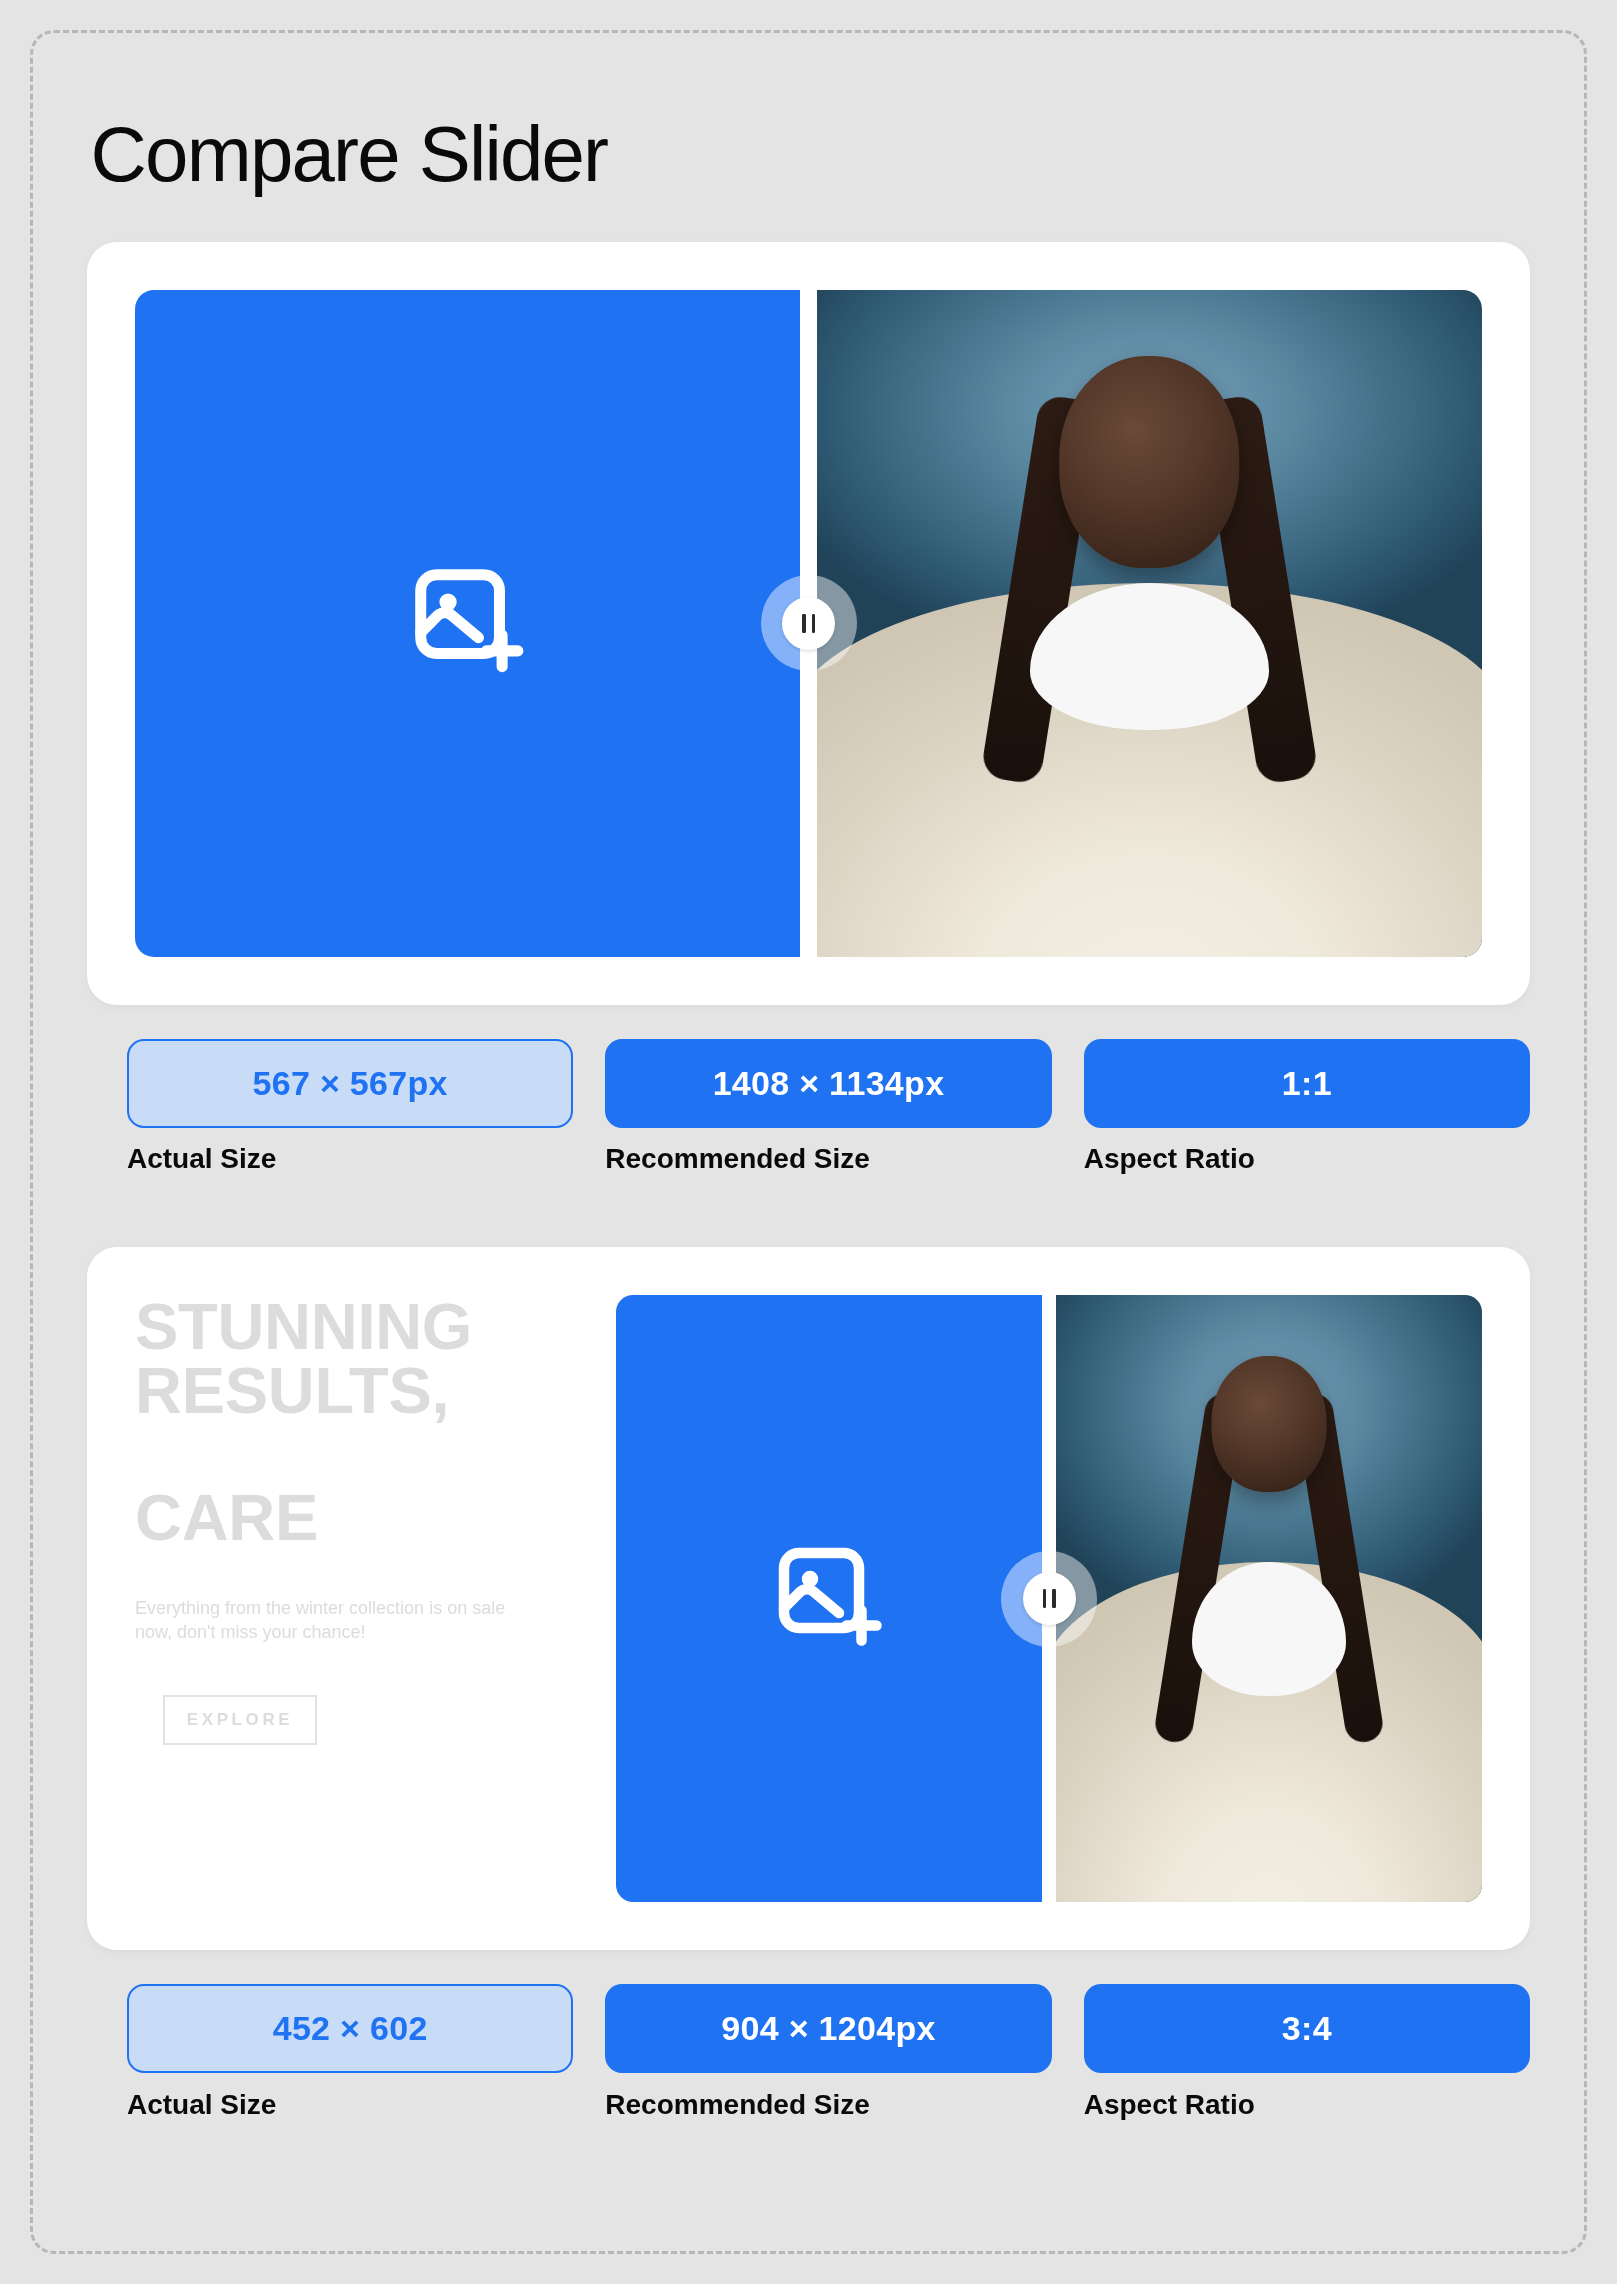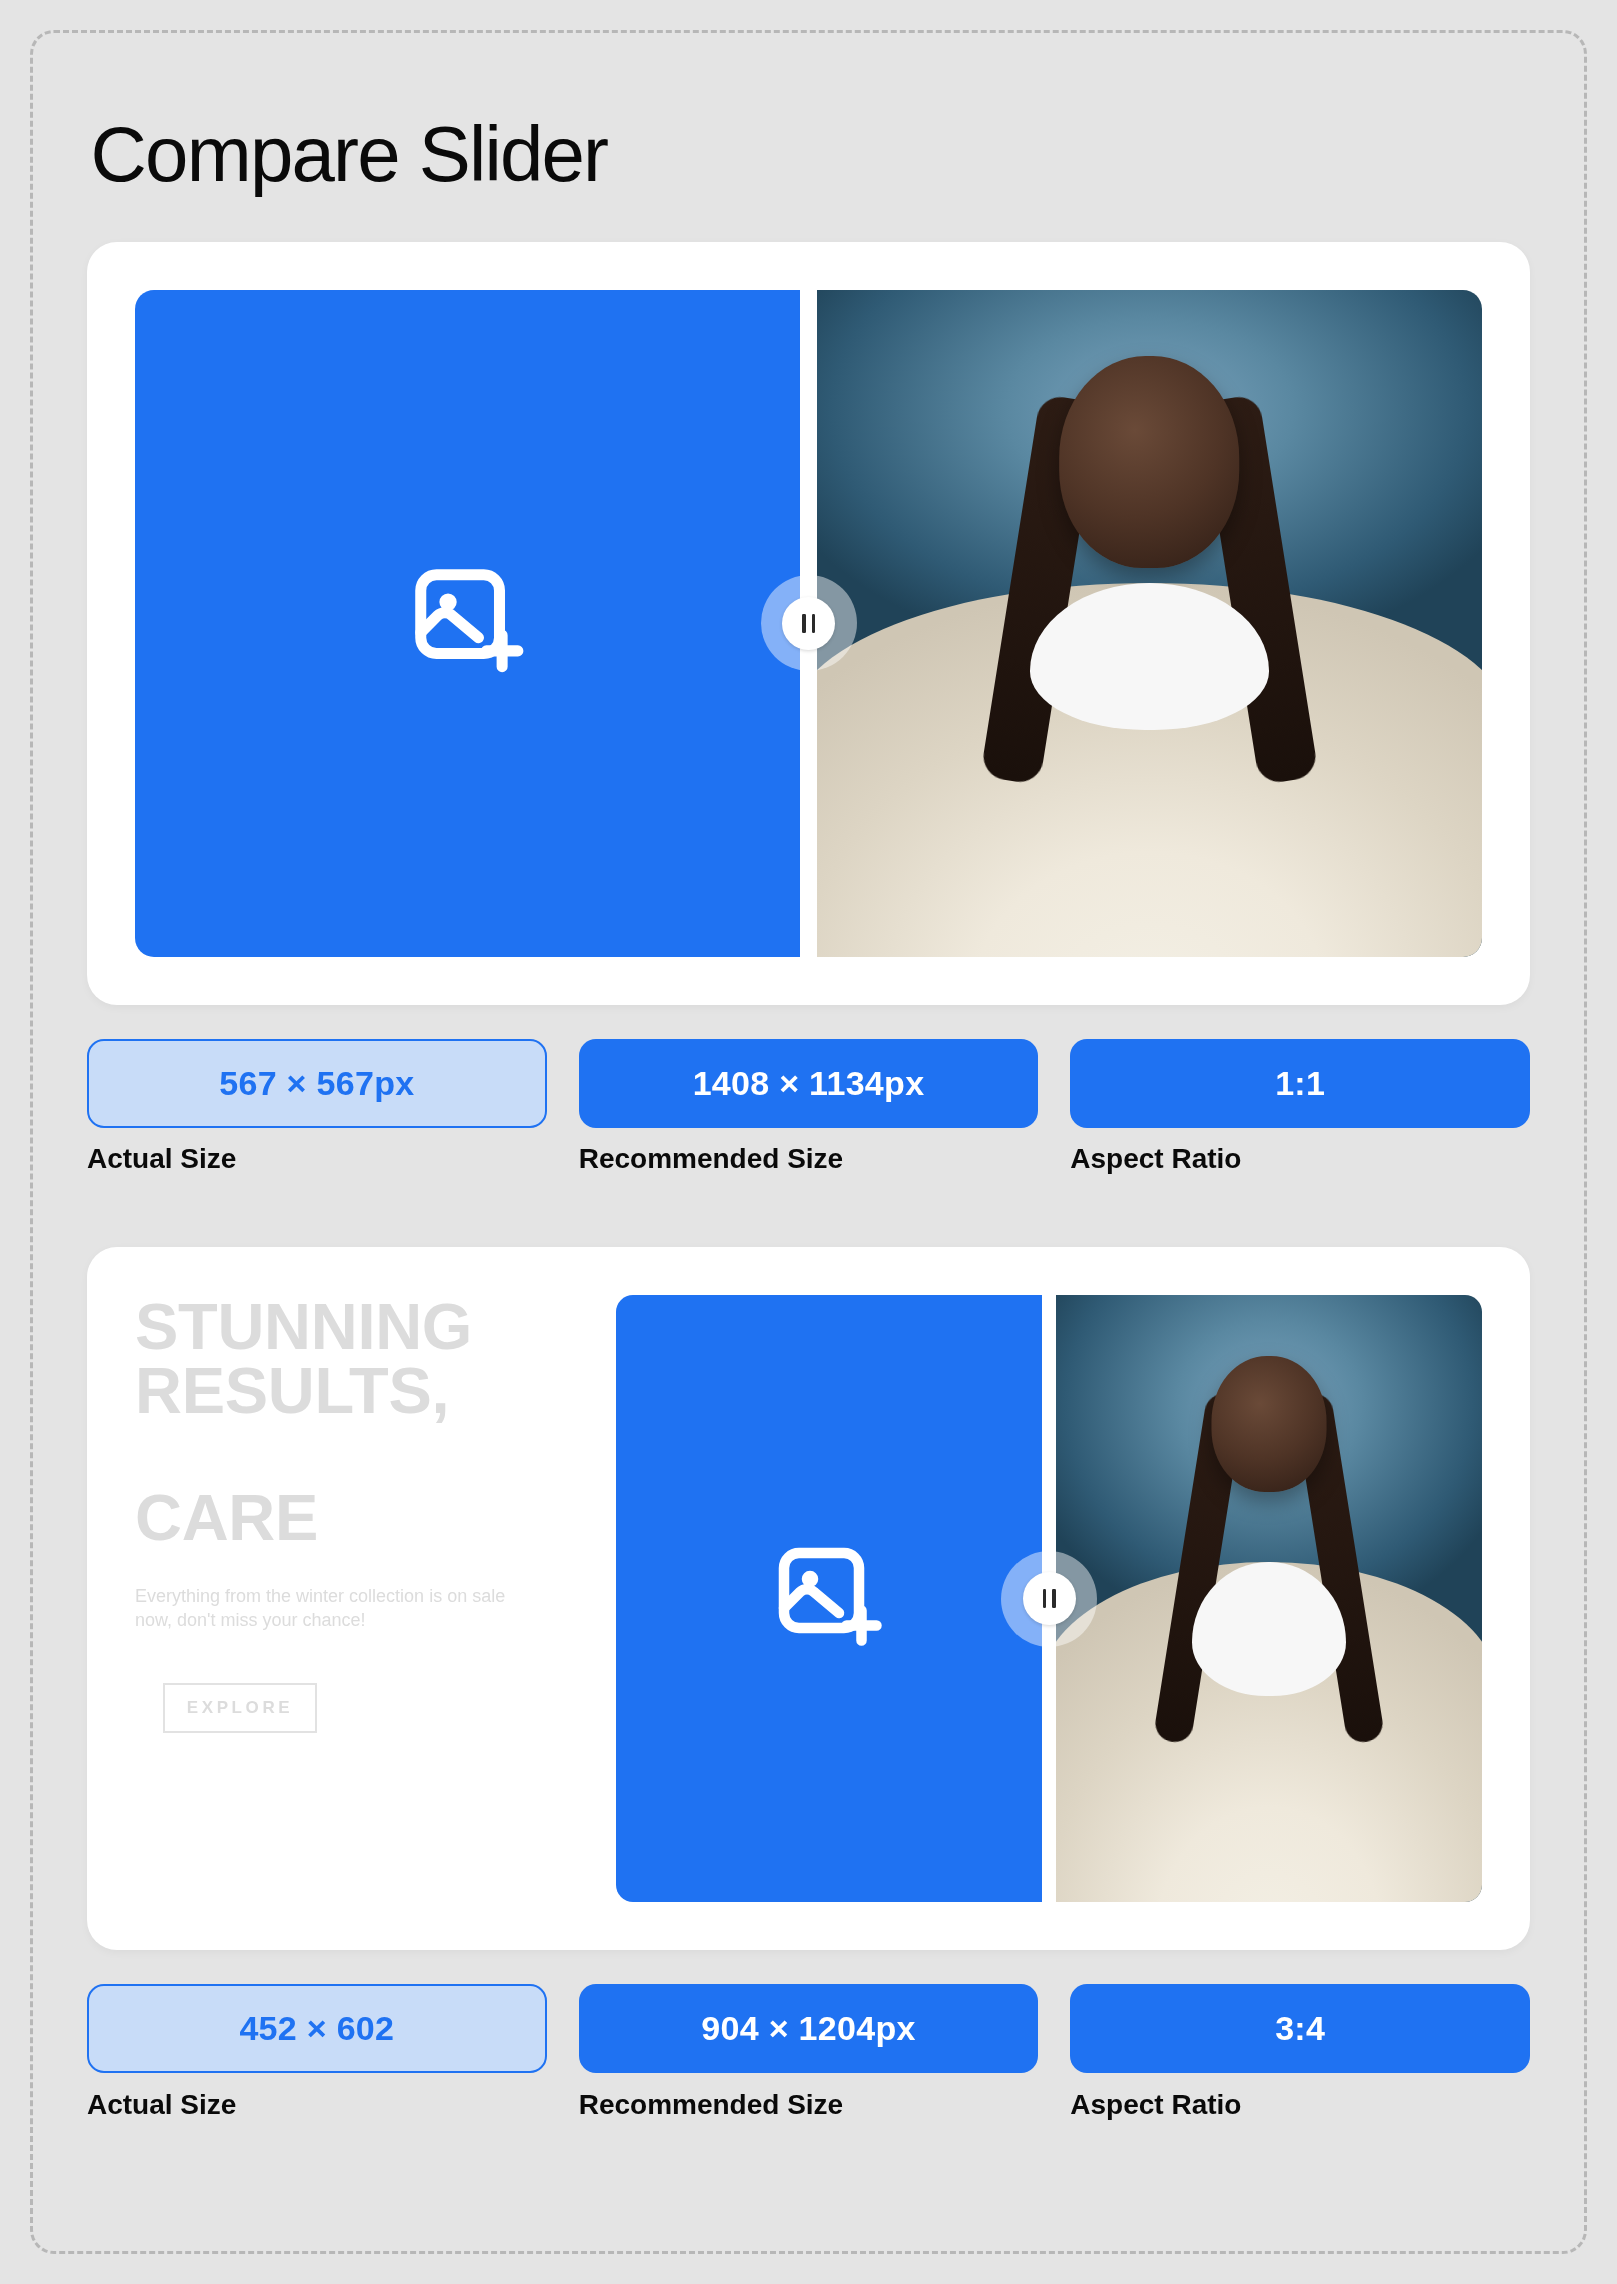--- a/index.html
+++ b/index.html
@@ -132,20 +132,21 @@
   }
   .handle-inner .bar { width: 3.6px; height: 19px; background: #2a2a2a; border-radius: 1.2px; }
   .handle-inner .bar + .bar { margin-left: 6px; }
 
   
   .info-row {
     margin-top: 34px;
     display: grid;
     grid-template-columns: 1fr 1fr 1fr;
     gap: 32px;
+    margin-left: 40px;
   }
   .info-col { display: flex; flex-direction: column; gap: 15.6px; }
   .chip {
     height: 89px;
     border-radius: 17px;
     display: flex; align-items: center; justify-content: center;
     font-size: 34px; font-weight: 700;
     letter-spacing: 0.3px;
   }
   .chip.solid { background: #1f72f2; color: #ffffff; }
@@ -169,21 +170,21 @@
   }
   .promo-title {
     font-size: 65px;
     line-height: 0.98;
     font-weight: 900;
     letter-spacing: -0.3px;
     color: #dcdcdc;
     text-transform: uppercase;
   }
   .promo-sub {
-    margin-top: 34px;
+    margin-top: 46px;
     font-size: 18px;
     line-height: 1.35;
     color: #dcdcdc;
     max-width: 409px;
   }
   .promo-btn {
     margin-top: 50px;
     width: 154px; height: 50px;
     border: 2.4px solid #e2e2e2;
     color: #dcdcdc;

